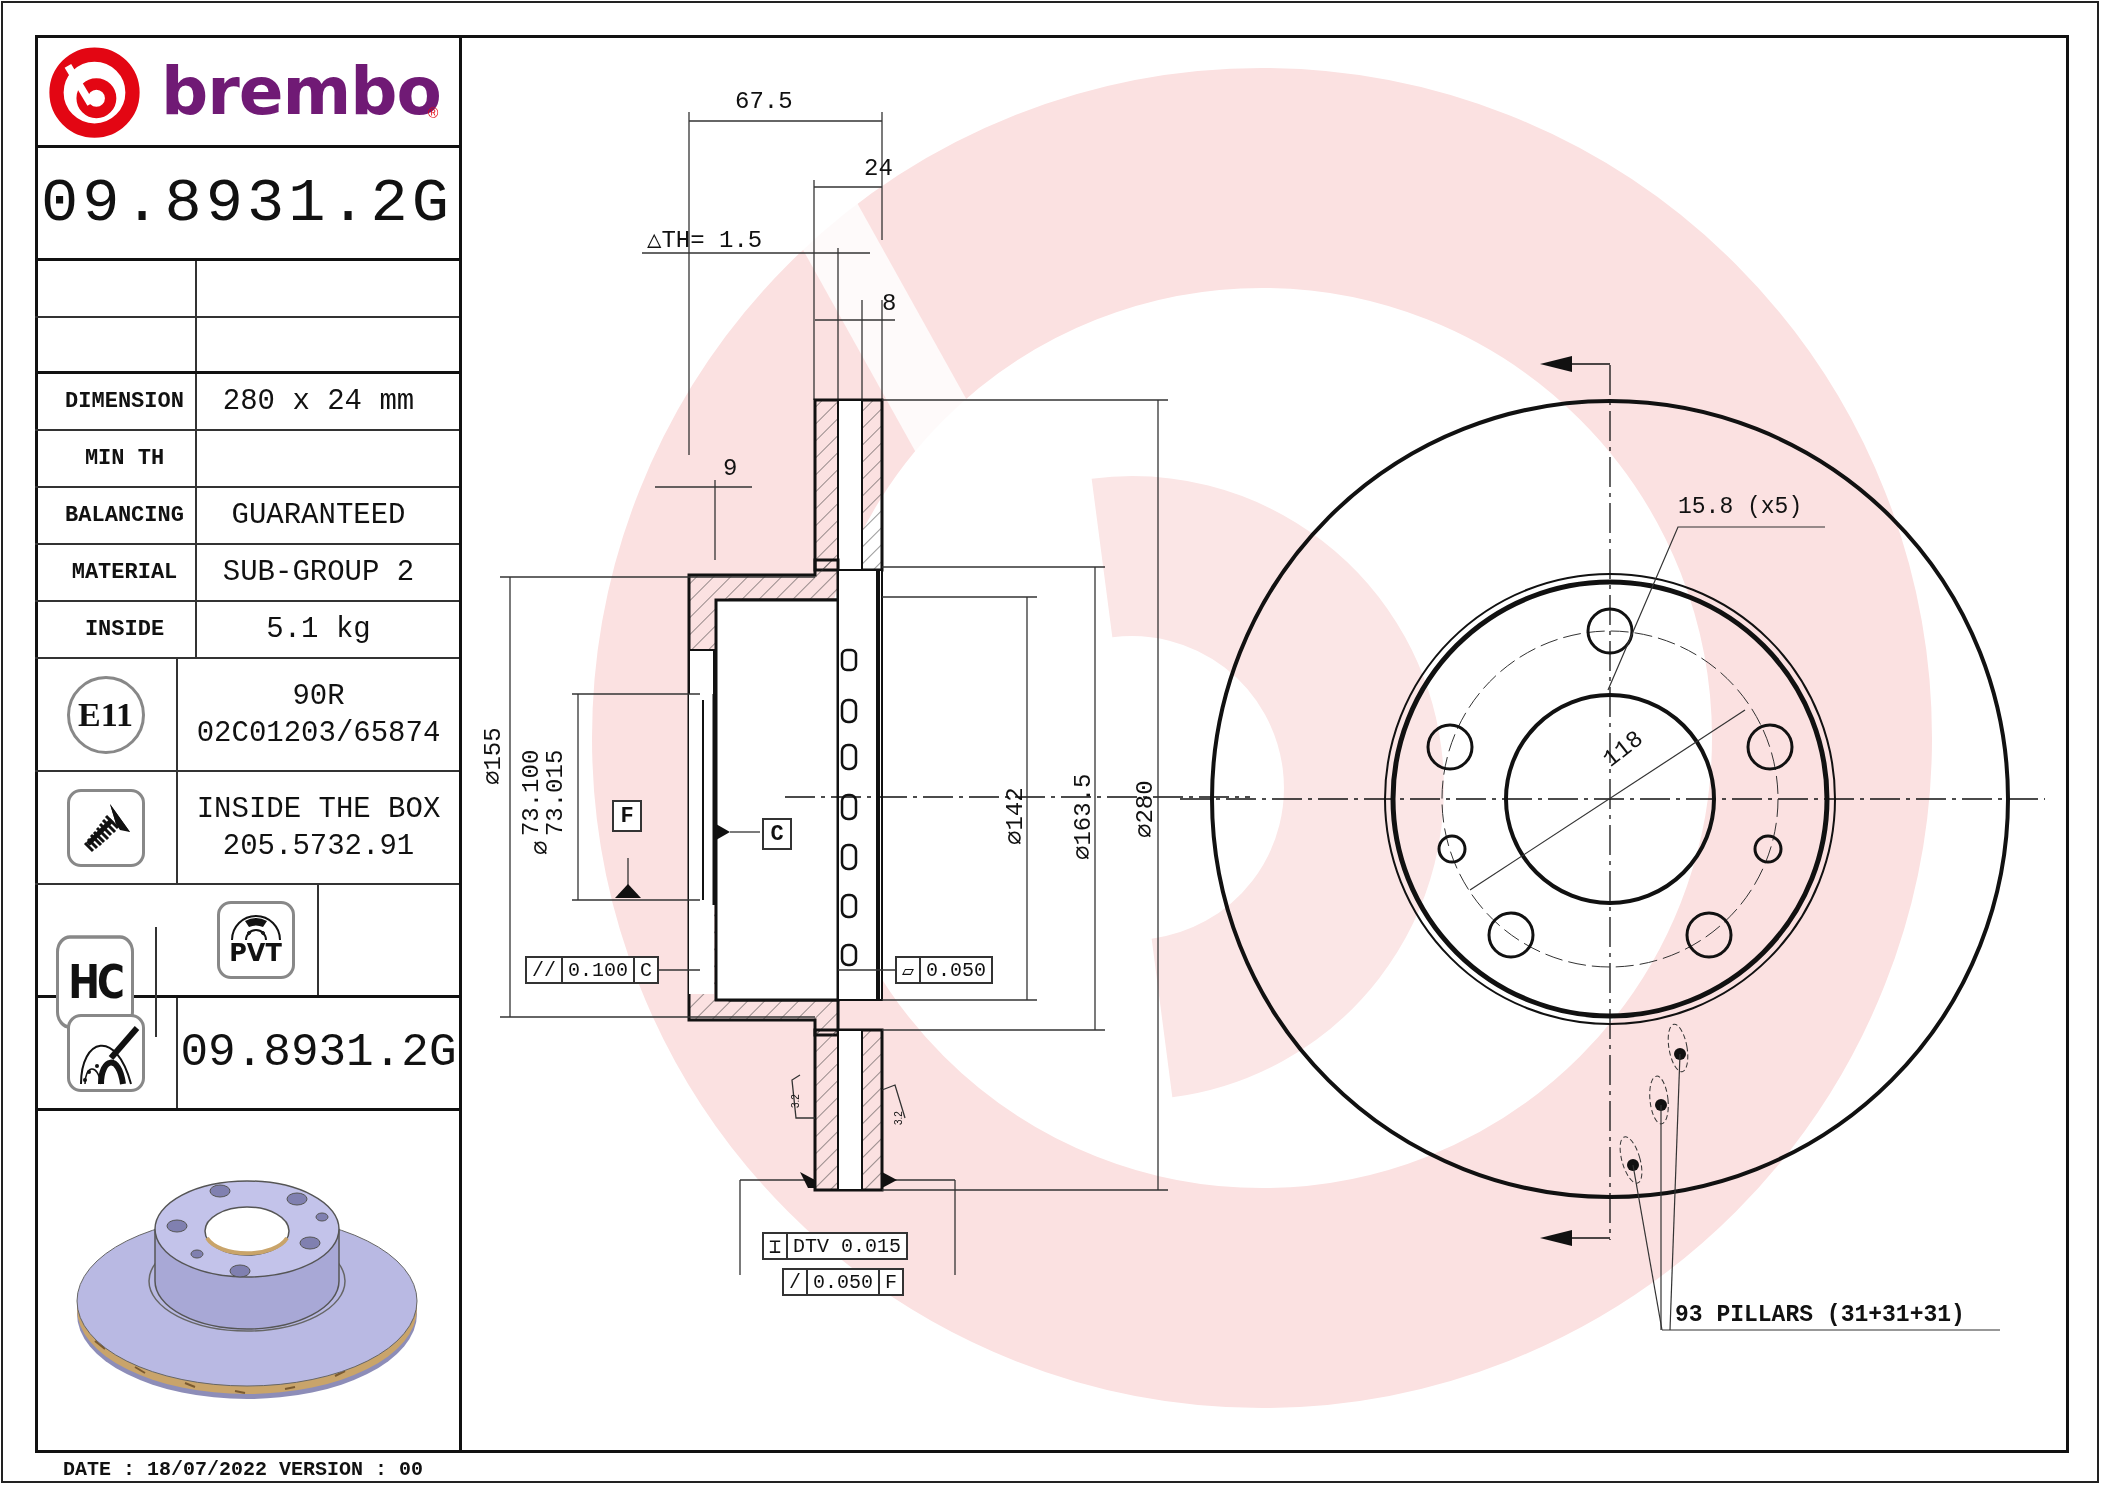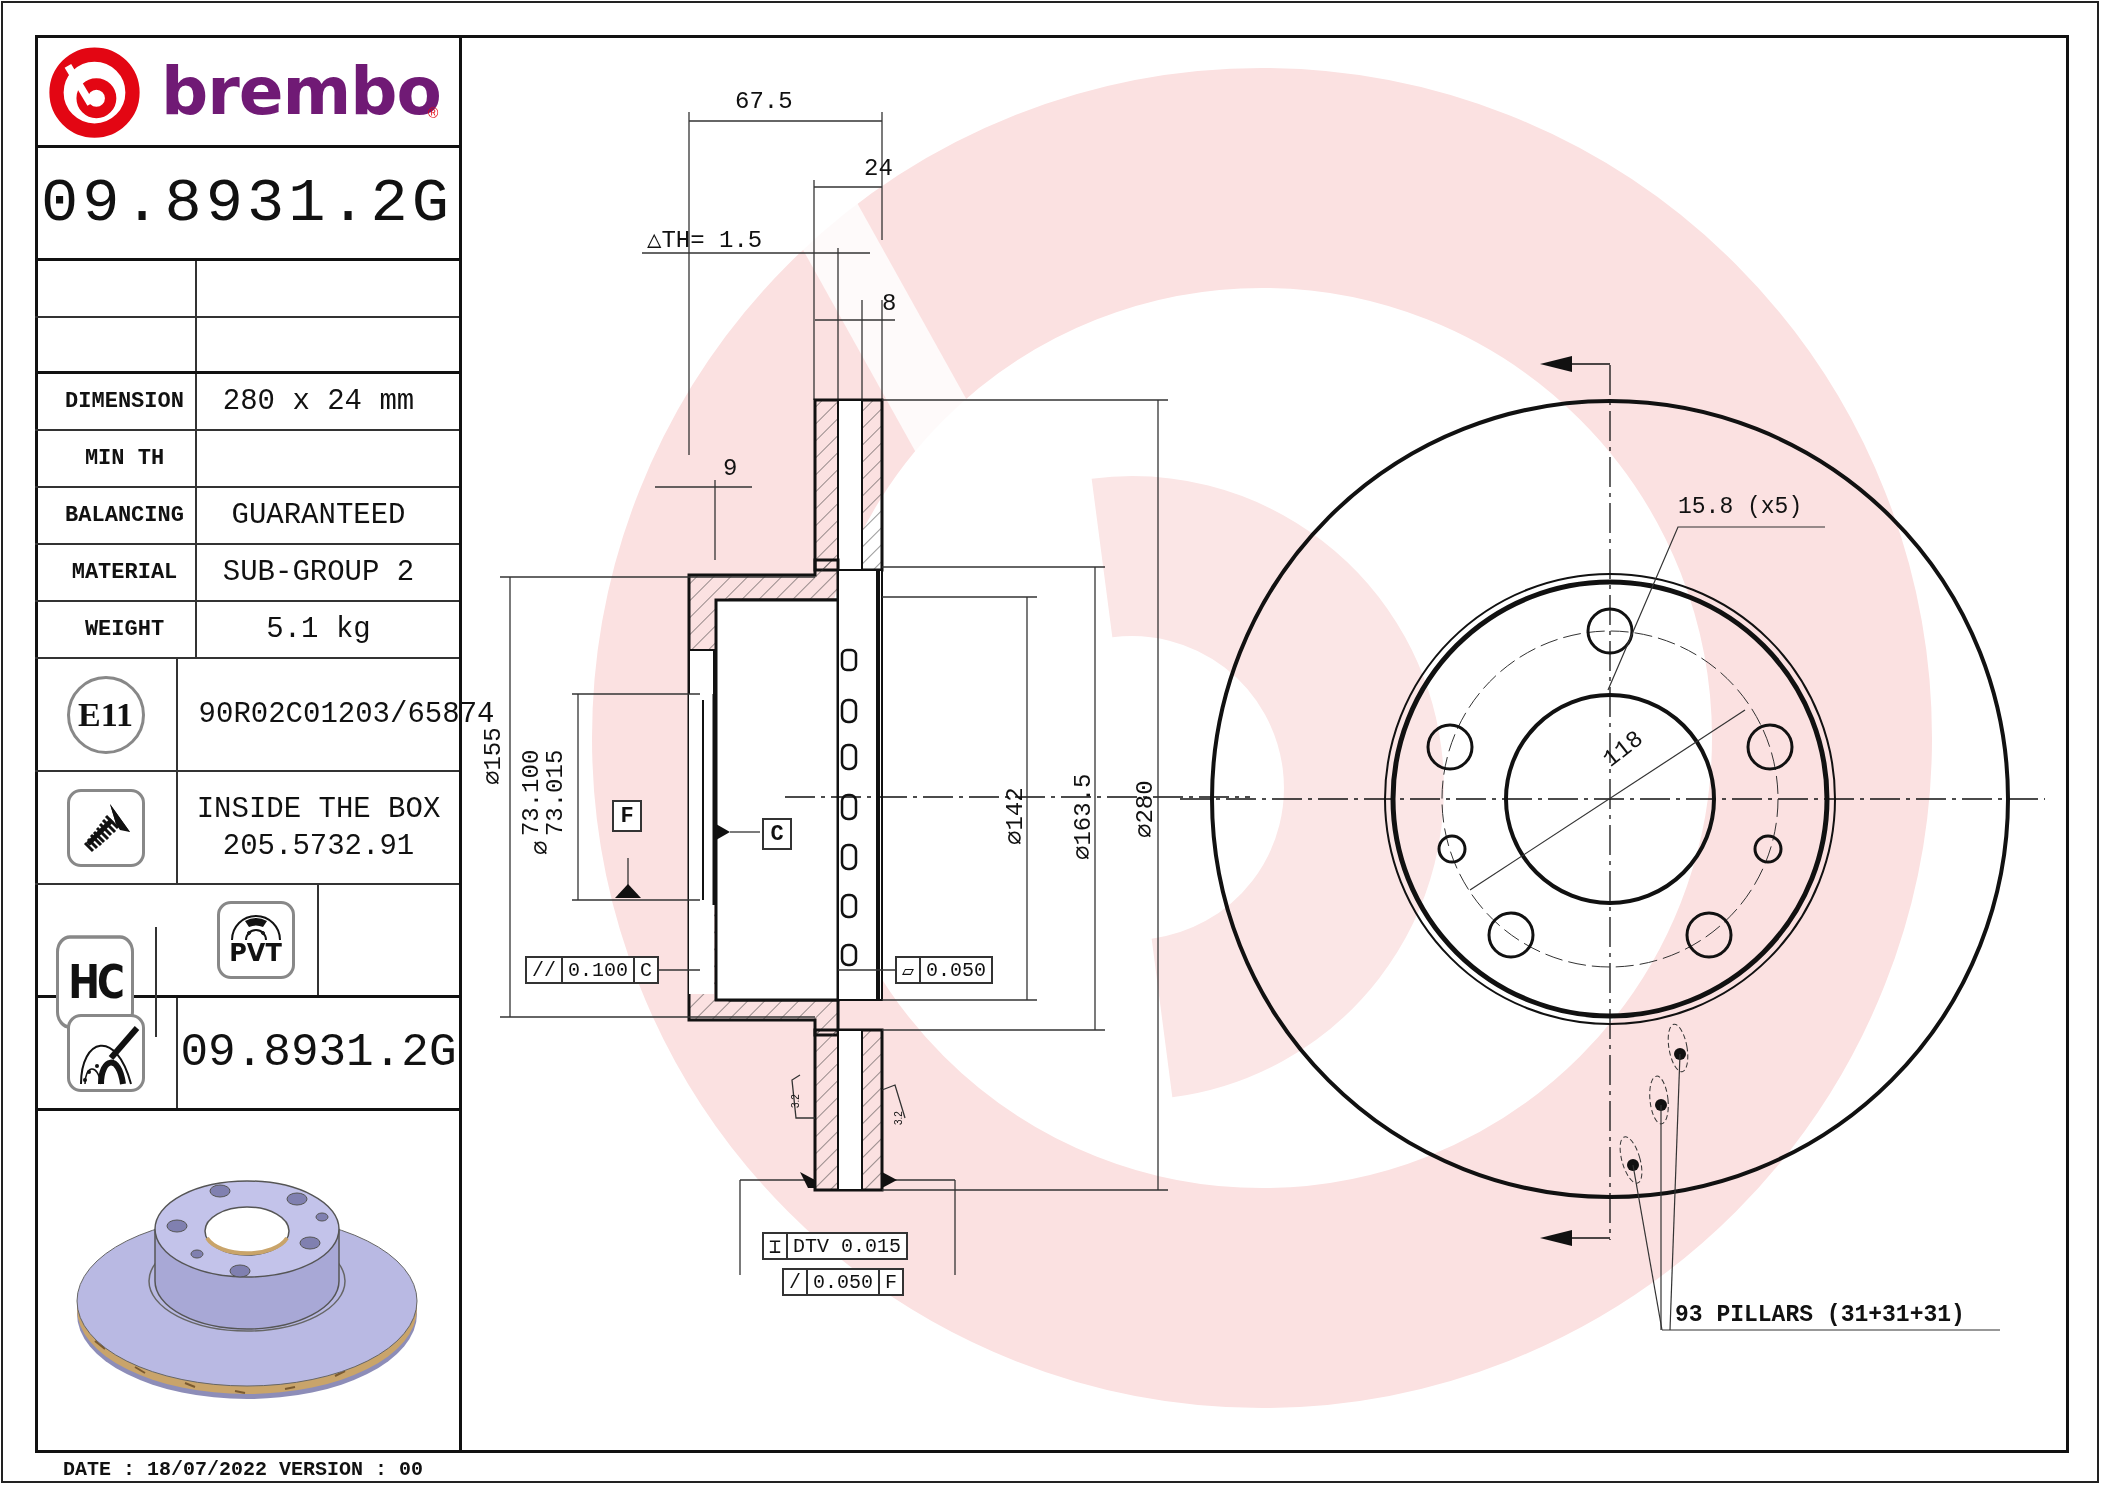--- a/index.html
+++ b/index.html
@@ -70,29 +70,29 @@
   </div>
   <div class="row" style="top:453px;height:57px;">
     <div class="cell lbl">BALANCING</div>
     <div class="cell val">GUARANTEED</div>
   </div>
   <div class="row" style="top:510px;height:57px;">
     <div class="cell lbl">MATERIAL</div>
     <div class="cell val">SUB-GROUP 2</div>
   </div>
   <div class="row" style="top:567px;height:57px;">
-    <div class="cell lbl">WEIGHT</div>
+    <div class="cell lbl">INSIDE</div>
     <div class="cell val">5.1 kg</div>
   </div>
 
   <div class="row" style="top:624px;height:113px;">
     <div class="cell" style="left:0;width:143px;border-right:2px solid #333;">
       <div style="width:78px;height:78px;border:3px solid #888;border-radius:50%;box-sizing:border-box;display:flex;align-items:center;justify-content:center;font-family:'Liberation Serif','DejaVu Serif',serif;font-weight:bold;font-size:34px;">E11</div>
     </div>
-    <div class="cell val" style="margin-left:28px;">
+    <div class="cell val" style="flex-direction:column;">
       <div>90R</div>
       <div>02C01203/65874</div>
     </div>
   </div>
 
   <div class="row" style="top:737px;height:113px;">
     <div class="cell" style="left:0;width:143px;border-right:2px solid #333;">
       <div class="iconbox">
         <svg width="60" height="60" viewBox="0 0 60 60">
           <polygon points="34,6 54,34 44,32 40,26" fill="#111"></polygon>

